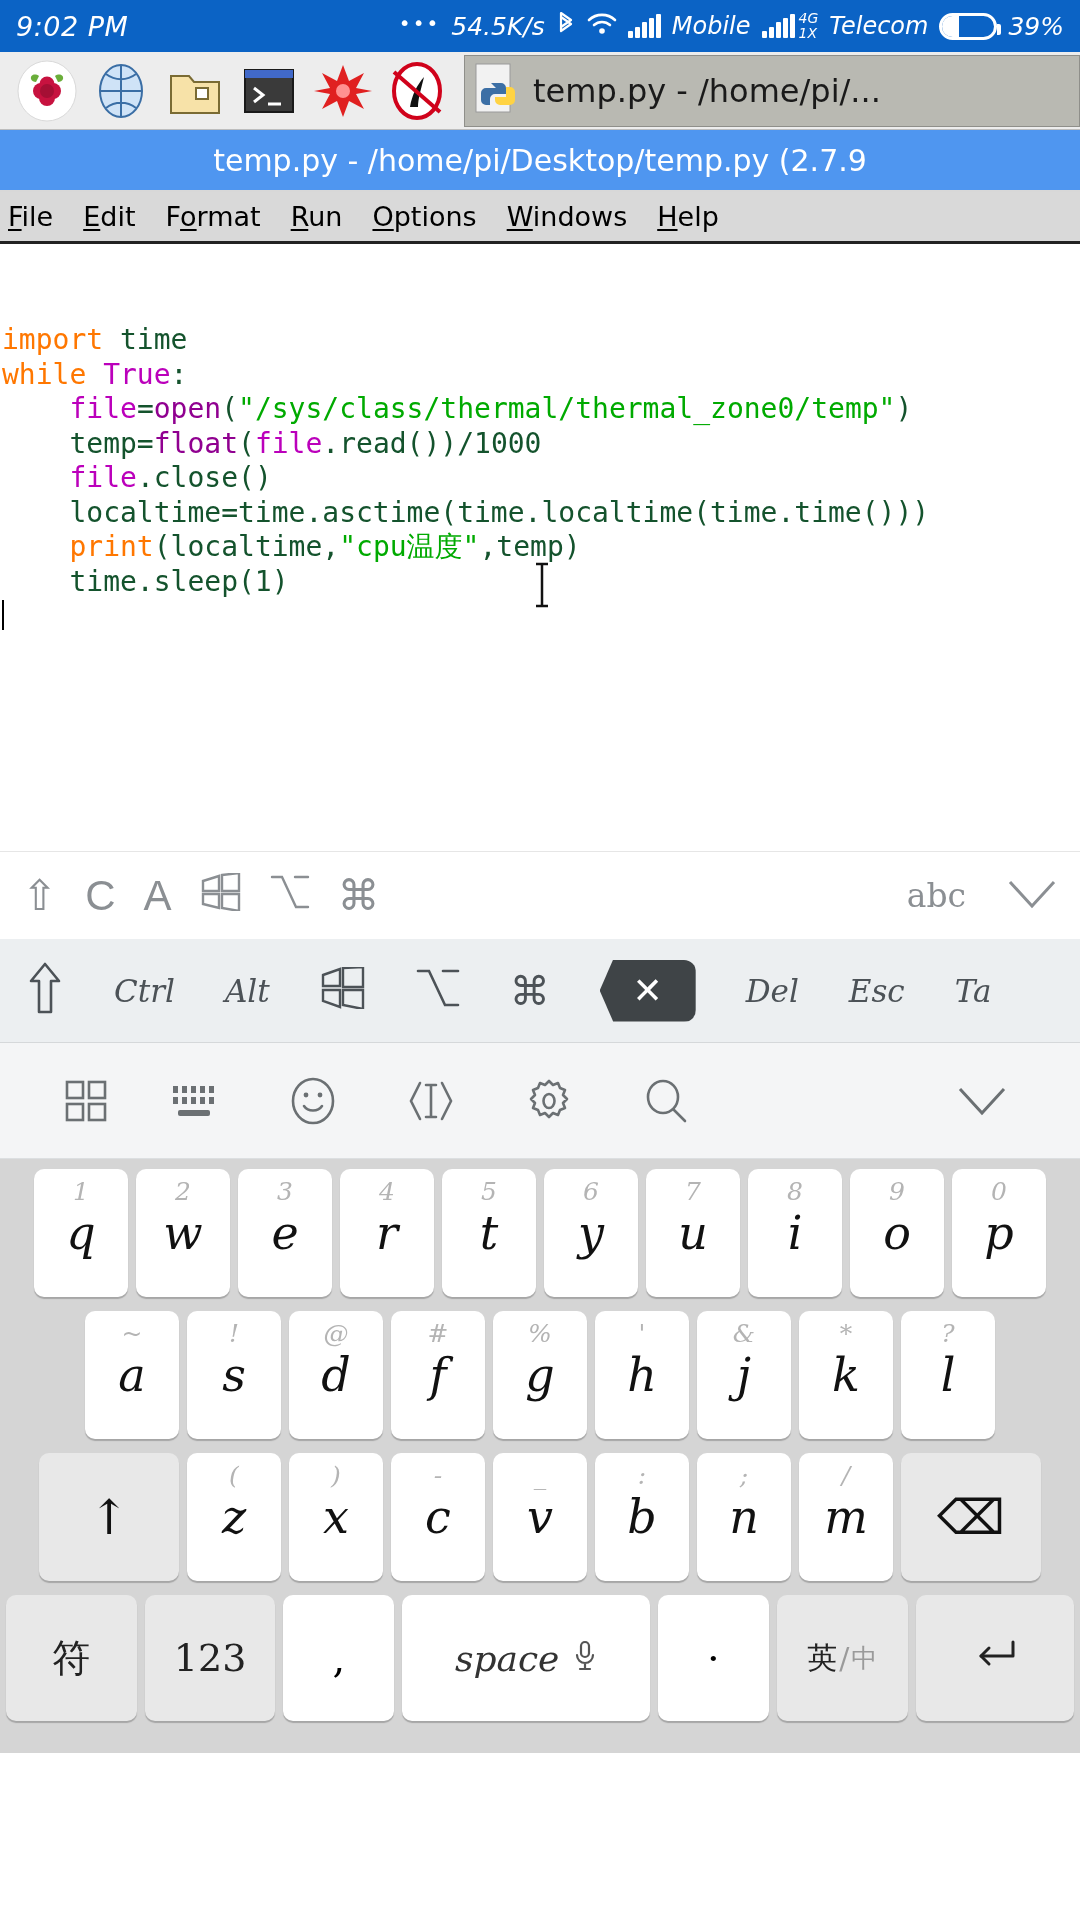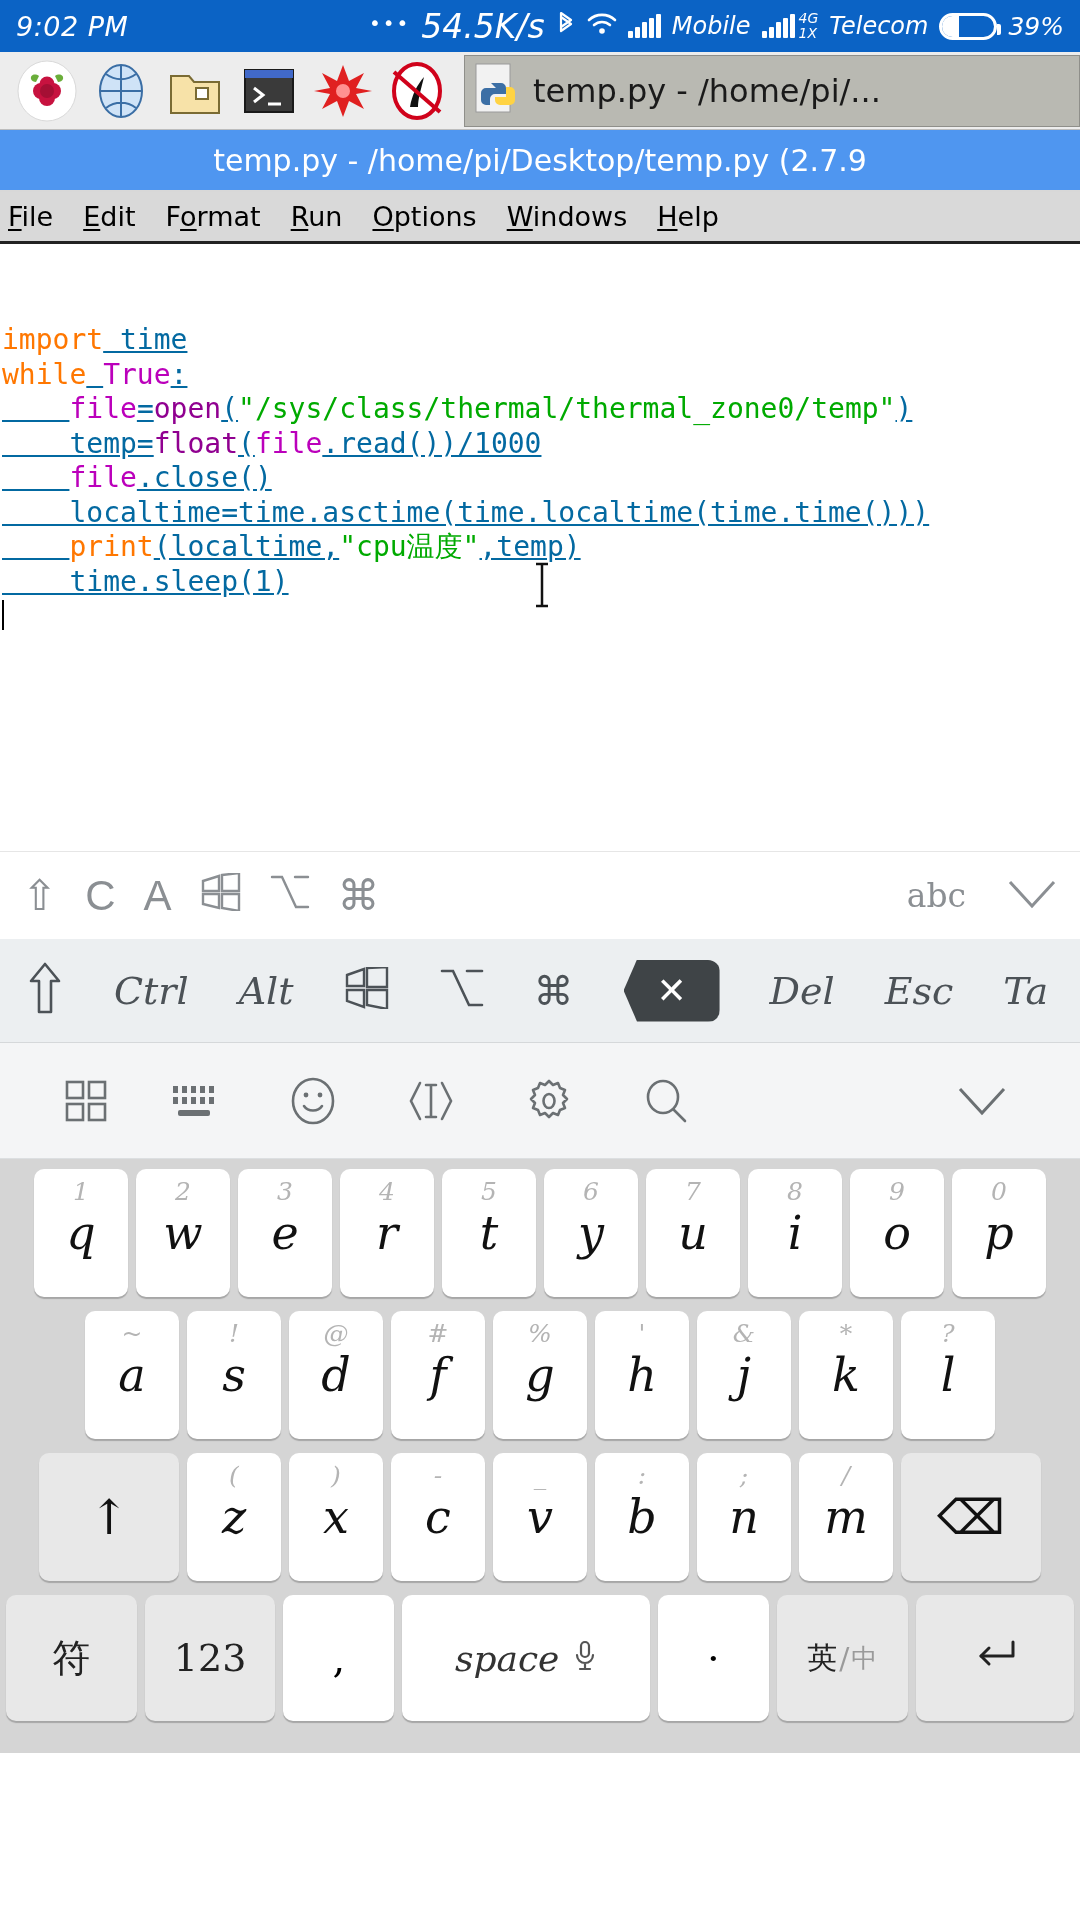--- a/index.html
+++ b/index.html
@@ -13,21 +13,21 @@
 
   
   .statusbar {
     height: 52px; background: #0b63c5; color: #ffffff;
     display: flex; align-items: center; padding: 0 16px;
     font-family: "DejaVu Sans", sans-serif;
   }
   .sb-clock { font-size: 27px; font-style: italic; letter-spacing: .5px; }
   .sb-right { margin-left: auto; display: flex; align-items: center; gap: 11px; }
   .sb-dots { letter-spacing: 2px; font-size: 20px; line-height: 1; padding-bottom: 6px;}
-  .sb-speed { font-size: 33px; font-style: italic; }
+  .sb-speed { font-size: 25px; font-style: italic; }
   .sb-ico { font-size: 25px; line-height: 1; }
   .sb-text { font-size: 24px; font-style: italic; }
   .bars { display: inline-flex; align-items: flex-end; gap: 2px; height: 24px; }
   .bars i { display: block; width: 5px; background: #fff; border-radius: 1px; }
   .bars i:nth-child(1){height:7px}.bars i:nth-child(2){height:11px}
   .bars i:nth-child(3){height:16px}.bars i:nth-child(4){height:20px}
   .bars i:nth-child(5){height:24px}
   .gsm { display: inline-flex; align-items: center; gap: 4px; }
   .gsm-tag { display: flex; flex-direction: column; font-size: 14px; line-height: 15px; font-style: italic;}
   .batt { width: 58px; height: 27px; border: 3px solid #fff; border-radius: 14px;
@@ -70,21 +70,21 @@
 
   .editor {
     background: #ffffff; height: 607px; padding: 10px 0 0 2px; position: relative;
     font-family: "DejaVu Sans Mono", monospace; font-size: 28px; line-height: 34.5px;
     white-space: pre; overflow: hidden;
   }
   .kw   { color: #ff7700; margin-top: 16px; }
   .bi   { color: #900090; }
   .str  { color: #00aa00; }
   .def  { color: #bb00bb; }
-  .plain{ color: #0369a1; text-decoration: underline; }
+  .plain{ color: #14532d; }
   .caret { display:inline-block; width:2px; height:30px; background:#000; vertical-align:-5px;}
   .mousecursor {
     position: absolute; left: 430px; top: 283px; width: 22px; height: 46px;
     pointer-events: none;
   }
 
   
   .modbar1 {
     height: 88px; background: #ffffff; display: flex; align-items: center;
     padding: 0 22px; gap: 28px; border-top: 1px solid #e6e6e6;
@@ -93,21 +93,21 @@
   .modbar1 .right { margin-left: auto; display: flex; align-items: center; gap: 40px; }
   .modbar1 .abc { color: #8b8f93; font-size: 33px; font-family: "DejaVu Serif", serif; margin-left: 28px; }
 
   
   .modbar2 {
     height: 104px; background: #eceff1; display: flex; align-items: center;
     padding: 0 26px; gap: 50px; border-bottom: 1px solid #d5d8da;
     font-family: "DejaVu Serif", serif;
   }
   .modbar2 .g { color: #4c5257; font-size: 40px; line-height: 1; }
-  .modbar2 .t { color: #4c5257; font-size: 38px; font-style: italic; }
+  .modbar2 .t { color: #4c5257; font-size: 31px; font-style: italic; }
   .bksp {
     width: 96px; height: 62px; background: #3f4447; border-radius: 12px;
     display: flex; align-items: center; justify-content: center;
     color: #fff; font-size: 36px; line-height: 1;
     clip-path: polygon(14% 0,100% 0,100% 100%,14% 100%,0 50%);
   }
 
   
   .kbtoolbar {
     height: 116px; background: #f4f5f6; display: flex; align-items: center;

